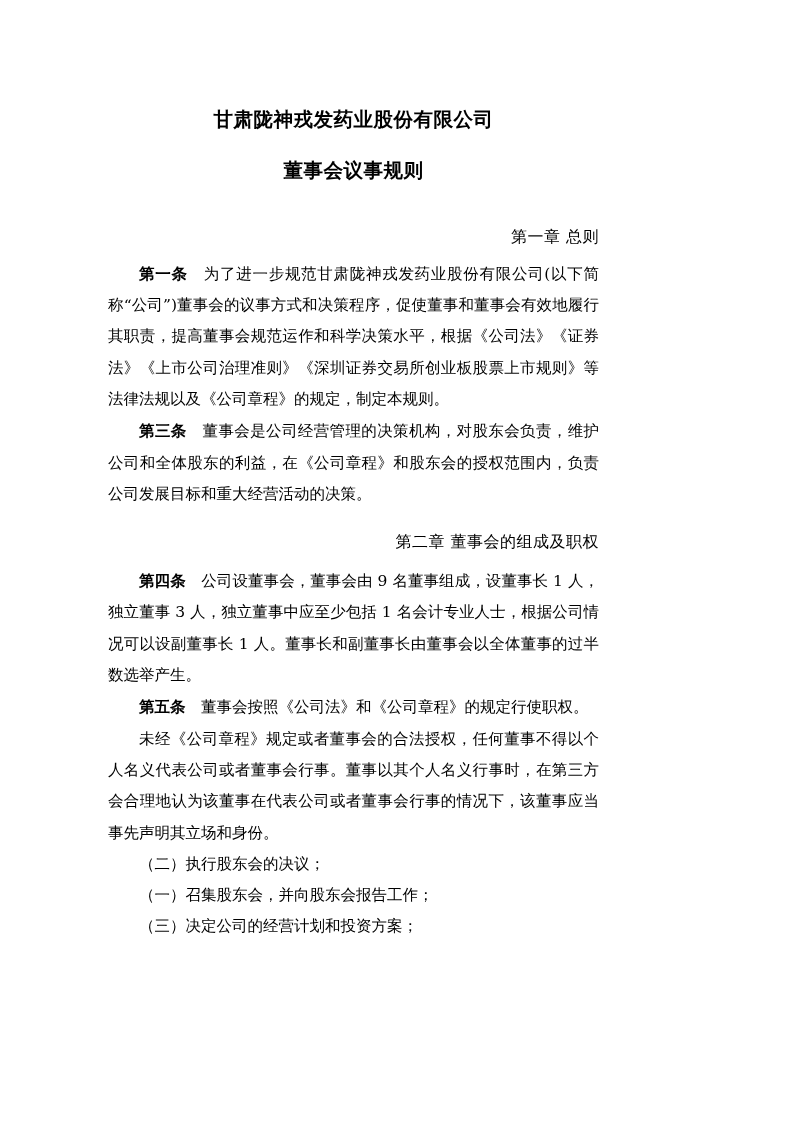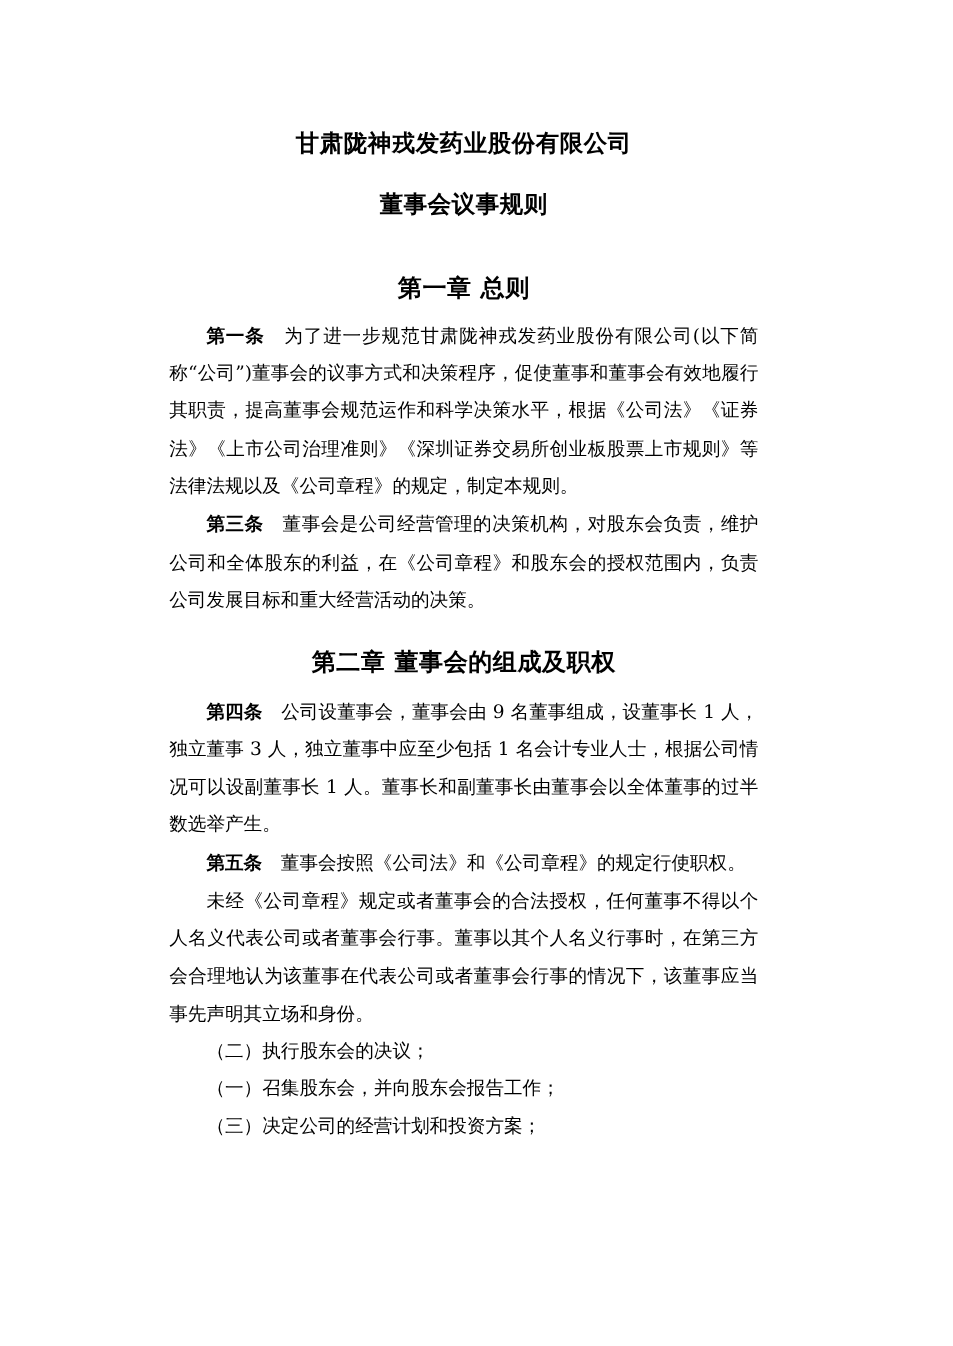--- a/index.html
+++ b/index.html
@@ -13,39 +13,38 @@
     font-family: "DejaVu Serif", "Liberation Serif", serif;
     color: #000000;
     position: relative;
     overflow: hidden;
   }
   .page {
     box-sizing: border-box;
     width: 648px;
     height: 1122px;
     padding: 96px 49px 80px 108px;
-    margin-left: 33px;
   }
   .doc-title {
     text-align: center;
     font-size: 19.5px;
     font-weight: bold;
     letter-spacing: 0.5px;
     line-height: 1.2;
   }
   .doc-title.line1 {
     margin-top: 12px;
   }
   .doc-title.line2 {
     margin-top: 28px;
   }
   .chapter-heading {
-    text-align: center;
-    font-size: 20px;
-    font-weight: bold;
+    text-align: right;
+    font-size: 16px;
+    font-weight: normal;
     letter-spacing: 0.5px;
     margin-top: 44px;
     margin-bottom: 10px;
   }
   .chapter-heading.second {
     margin-top: 22px;
     margin-bottom: 12px;
   }
   p.body-text {
     font-size: 15.5px;

